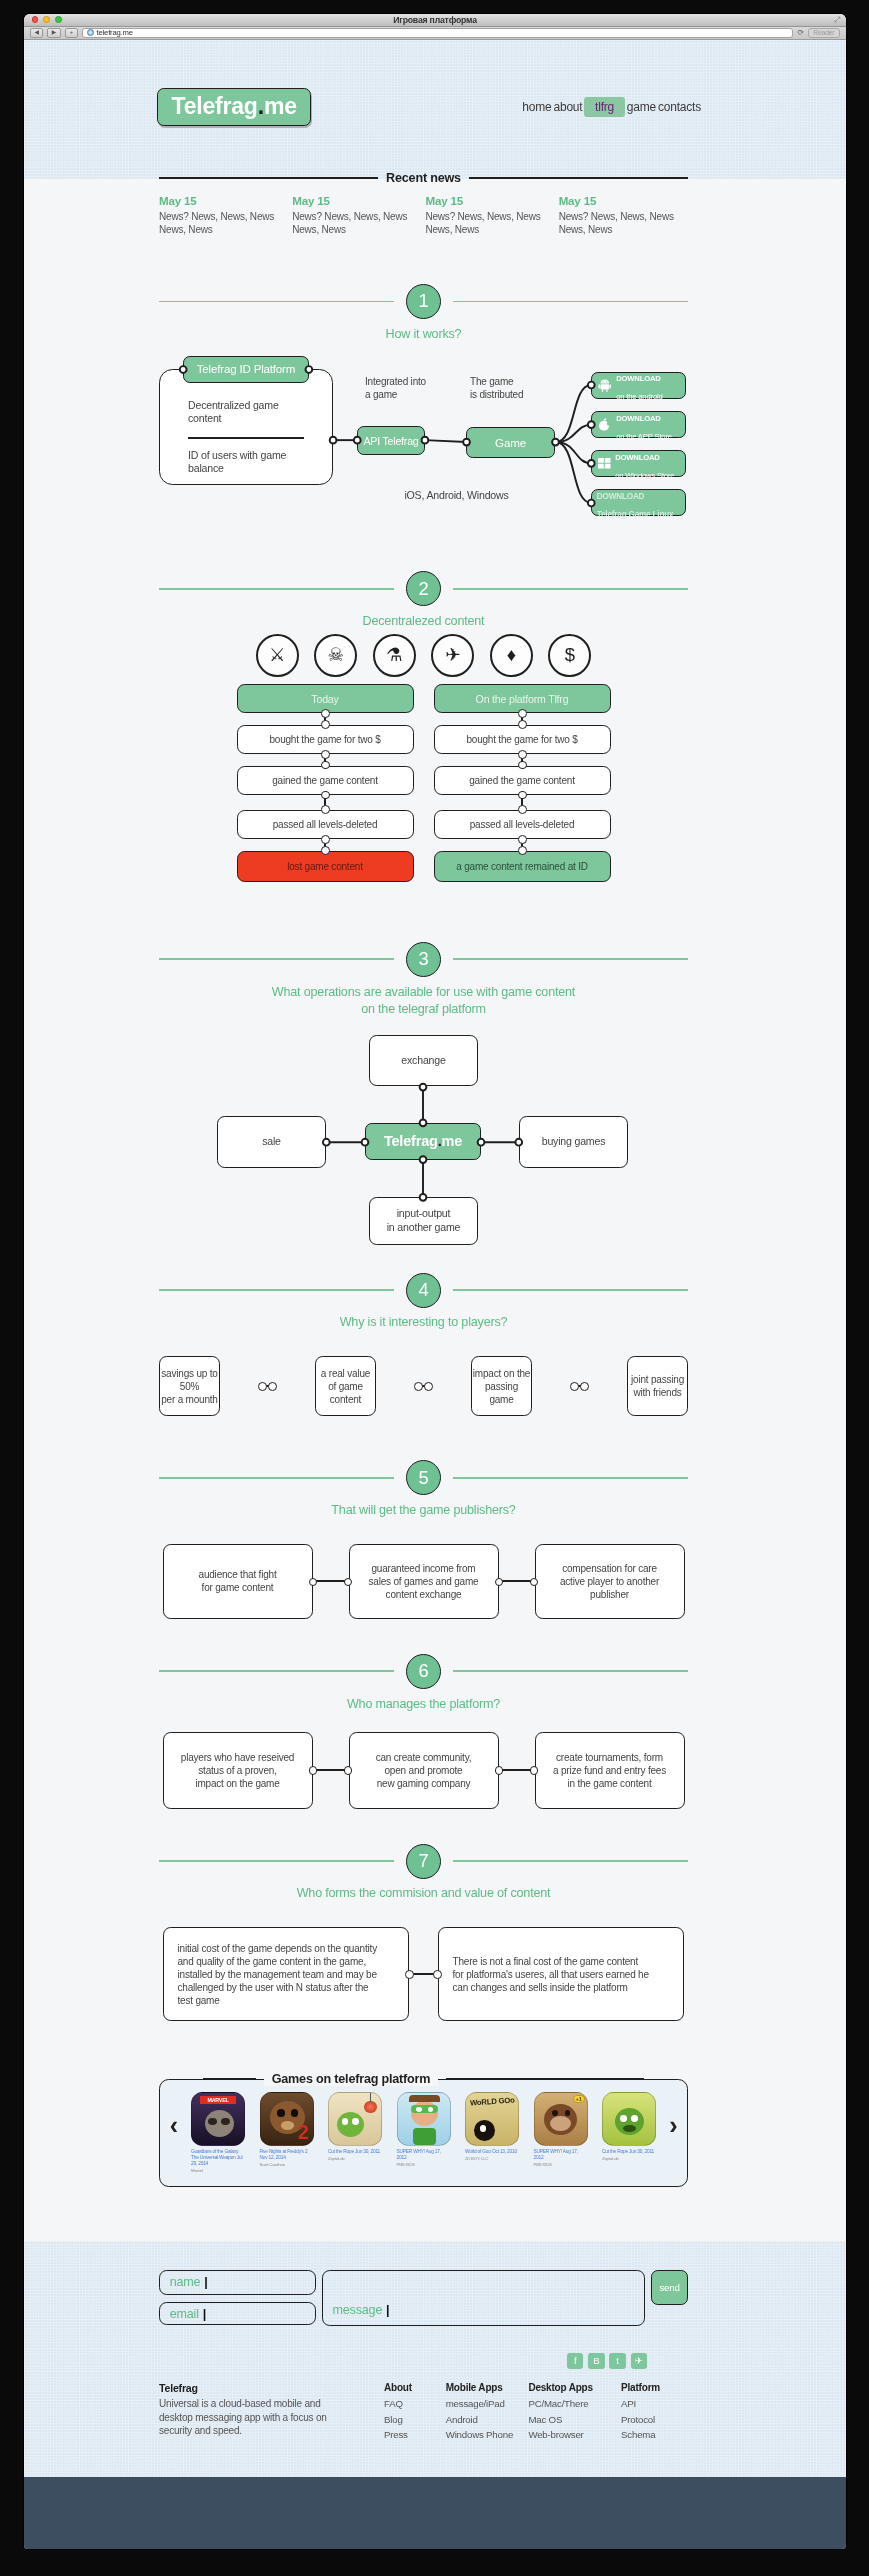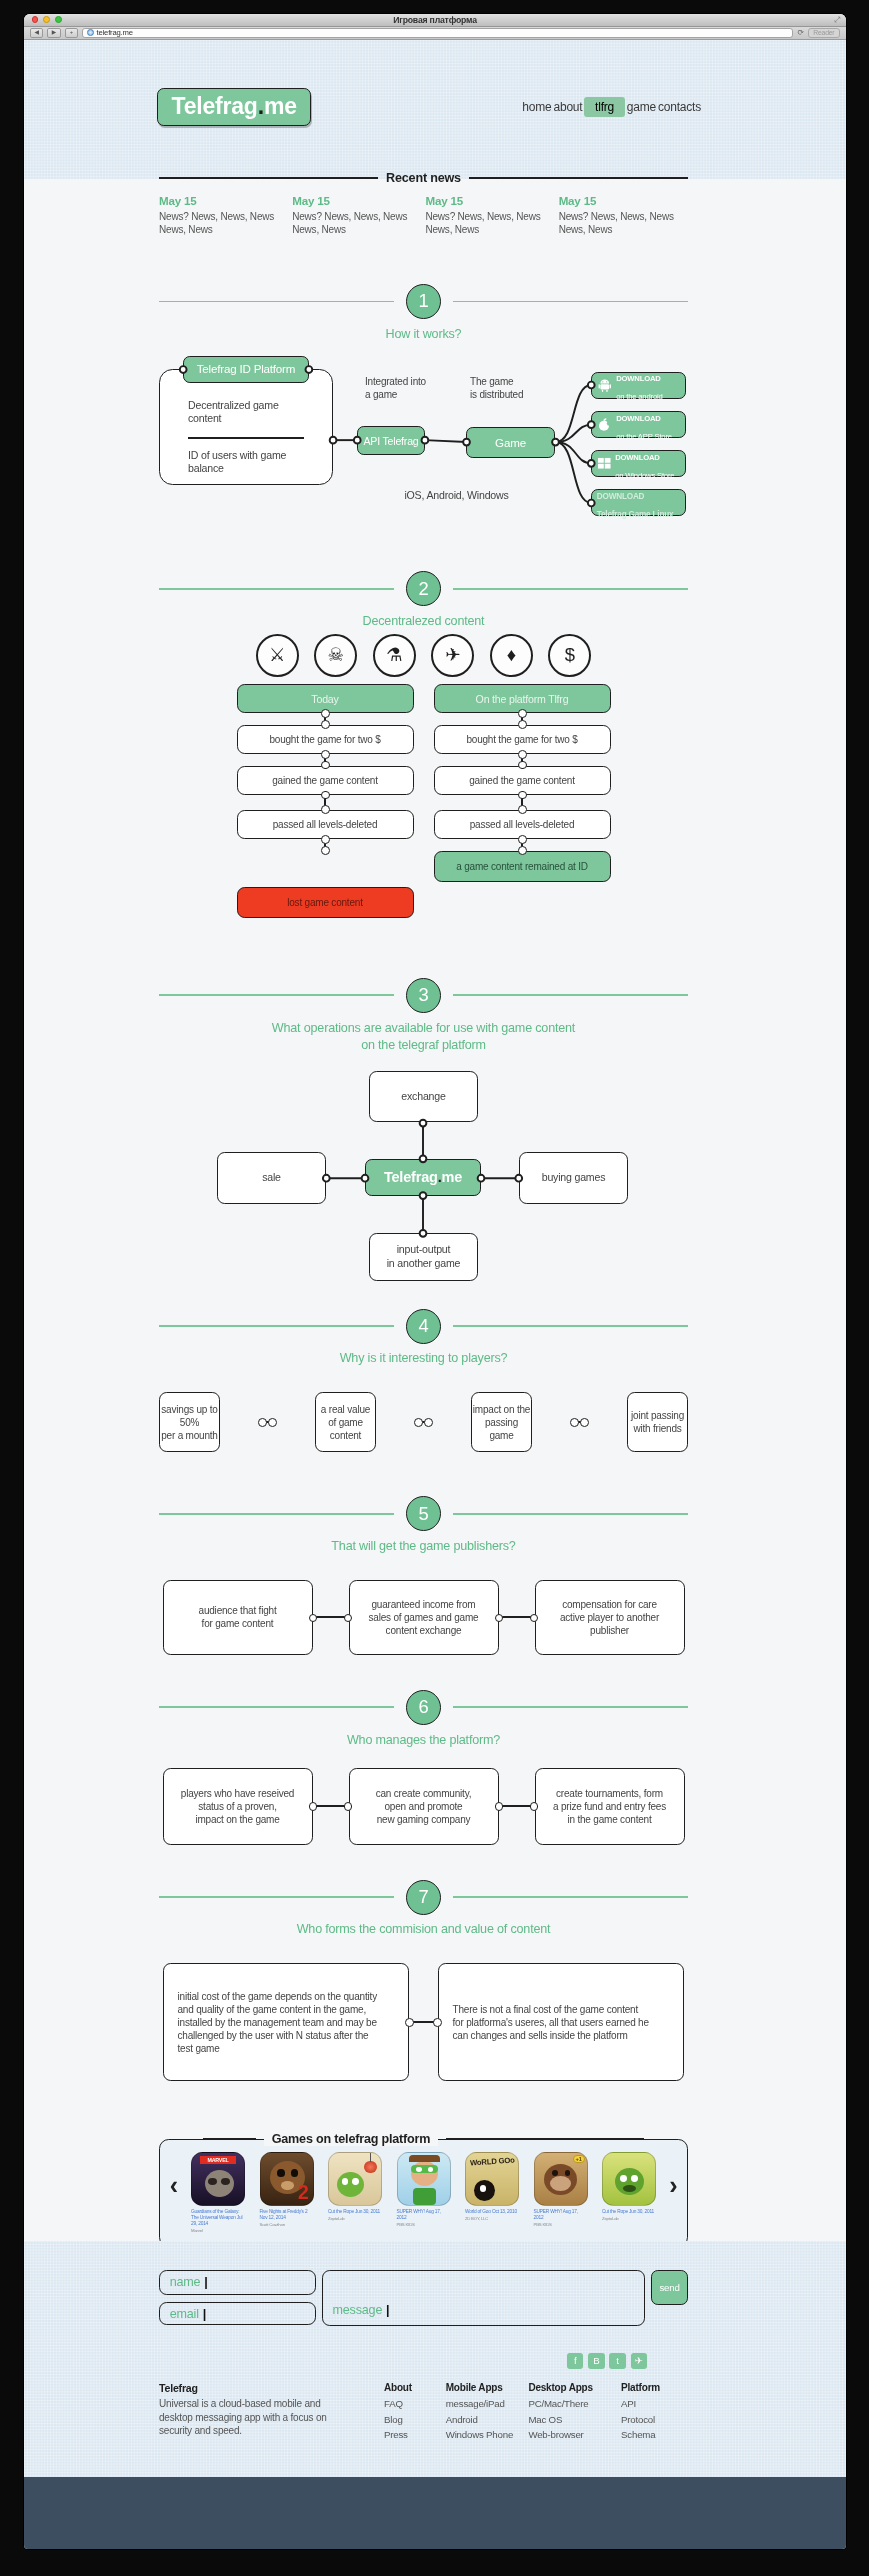--- a/index.html
+++ b/index.html
@@ -44,21 +44,21 @@
     background-size:2.9px 2.9px; }
   .navybar { height:72px; background:#3d4e61; }
   .col { width:529px; margin-left:135px; }
   
   .heroRow { display:flex; align-items:center; padding:48px 145px 0 133px; justify-content:space-between; }
   .logo { background:#7ec69b; border:1.9px solid #1f1f1f; border-radius:6.8px; padding:4.8px 13.5px;
     font-size:23px; font-weight:bold; color:#fff; box-shadow:1px 1.9px 0 rgba(0,0,0,.25);}
   .logo .dot { color:#1d1d1d; }
   .nav { display:flex; gap:2px; align-items:center; font-size:12px; color:#3a3a3a; }
   .nav .item { cursor:pointer; }
-  .nav .chip { background:#8cc7a3; color:#000000; border-radius:2.9px; padding:2.9px 10.6px; }
+  .nav .chip { background:#8cc7a3; color:#701a75; border-radius:2.9px; padding:2.9px 10.6px; }
   .newsdivider { margin-top:45px; }
   
   .darkdiv { display:flex; align-items:center; gap:7.7px; font-size:12.6px; font-weight:bold; color:#1f1f1f; }
   .darkdiv .dl { flex:1; height:1.9px; background:#1f1f1f; }
   
   .newsrow { display:grid; grid-template-columns:repeat(4,1fr); gap:3.9px; margin-top:15.5px; }
   .ndate { color:#5eba87; font-weight:bold; font-size:11.6px; }
   .ntext { margin-top:2.9px; font-size:10px; color:#555; line-height:1.3; white-space:pre-line; }
   
   .sechead { display:flex; align-items:center; }
@@ -92,21 +92,21 @@
   
   .iconrow { display:flex; justify-content:center; gap:15.5px; margin-top:5.8px; }
   .cicon { width:43px; height:43px; border-radius:50%; border:2.4px solid #1f1f1f; background:#fdfdfd;
     display:flex; align-items:center; justify-content:center; font-size:18.4px; color:#1f1f1f; }
   .twocols { display:flex; justify-content:center; gap:20px; margin-top:7.7px; }
   .tcol { width:177px; display:flex; flex-direction:column; align-items:stretch; }
   .trow { height:29px; border-radius:7.7px; display:flex; align-items:center; justify-content:center;
     font-size:10px; }
   .thead { background:#7ec69b; border:1.9px solid #1f1f1f; color:#e8f5ee; font-size:10.6px; }
   .twhite { background:#fff; border:1.9px solid #1f1f1f; color:#444; }
-  .tlost { height:31px; background:#ee3c23; border:1.9px solid #1f1f1f; color:rgba(50,10,4,.72);margin-top:36px; }
+  .tlost { height:31px; background:#ee3c23; border:1.9px solid #1f1f1f; color:rgba(50,10,4,.72); }
   .tkept { height:31px; background:#7ec69b; border:1.9px solid #1f1f1f; color:#27513c; }
   .vconn { position:relative; width:1.9px; height:11.6px; background:#1f1f1f; margin:0 auto; }
   .vconn::before, .vconn::after { content:""; position:absolute; left:-2.9px; width:6.8px; height:6.8px;
     border-radius:50%; background:#fff; border:1.9px solid #1f1f1f; }
   .vconn::before { top:-3.9px; } .vconn::after { bottom:-3.9px; }
   
   .d3 { position:relative; height:217px; margin-top:13.5px; }
   .d3 .n { position:absolute; display:flex; align-items:center; justify-content:center;
     font-size:10.6px; text-align:center; line-height:1.3; }
   .d3 .ntop { left:210px; top:4.8px; width:109px; height:51px; }
@@ -120,21 +120,21 @@
   .bx { display:flex; align-items:center; justify-content:center; text-align:center;
     font-size:10px; line-height:1.3; color:#444; }
   .hconn { height:1.9px; background:#1f1f1f; position:relative; }
   .hconn::before, .hconn::after { content:""; position:absolute; top:-2.9px; width:6.8px; height:6.8px;
     border-radius:50%; background:#fff; border:1.9px solid #1f1f1f; }
   .hconn::before { left:-3.9px; } .hconn::after { right:-3.9px; }
   .w22{width:21px;} .w37{width:36px;} .w30{width:29px;}
   .bx4 { width:114px; height:60px; }
   .bx5 { width:150px; height:75px; }
   .bx6 { width:150px; height:77px; }
-  .bx7 { width:246px; height:118px; text-align:left; justify-content:flex-start; padding:9.7px 13.5px; }
+  .bx7 { width:246px; height:94px; text-align:left; justify-content:flex-start; padding:9.7px 13.5px; }
   
   .carousel { position:relative; margin-top:58px; height:108px; border:1.9px solid #1f1f1f;
     border-radius:9.7px; background:#eaf2f8; }
   .cartitle { position:absolute; top:-8.7px; left:0; right:0; display:flex; align-items:center;
     justify-content:center; gap:7.7px; font-size:12.6px; font-weight:bold; color:#1f1f1f; }
   .cartitle .cl { height:1.9px; background:#1f1f1f; }
   .cartitle .cl.left{ width:53px; } .cartitle .cl.right{ width:198px; }
   .cartitle .ct { background:#f4f6f7; padding:0 7.7px; }
   .chev { position:absolute; top:33px; font-size:25px; font-weight:bold; color:#222; cursor:pointer; line-height:1;}
   .chev.left{ left:9.7px; } .chev.right{ right:9.7px; }

